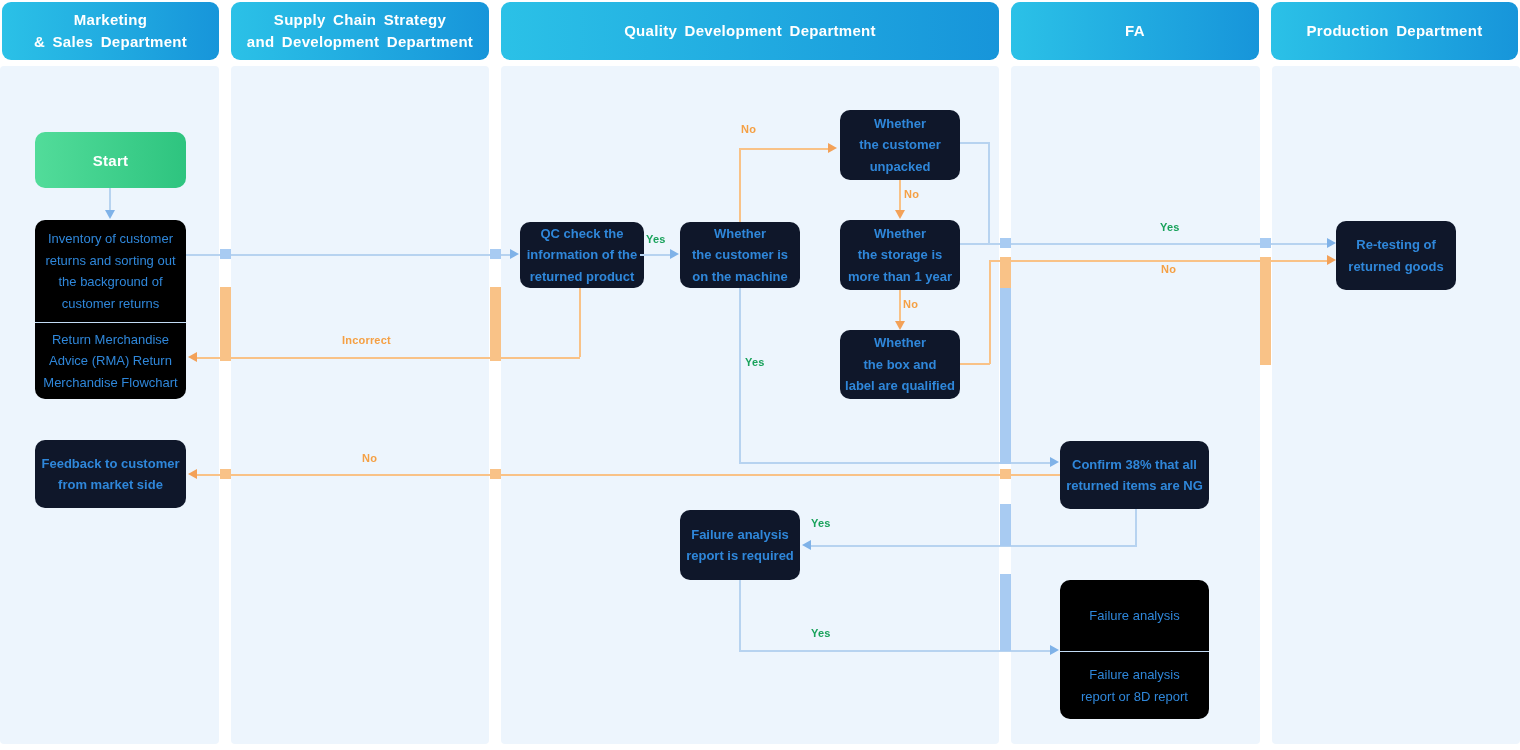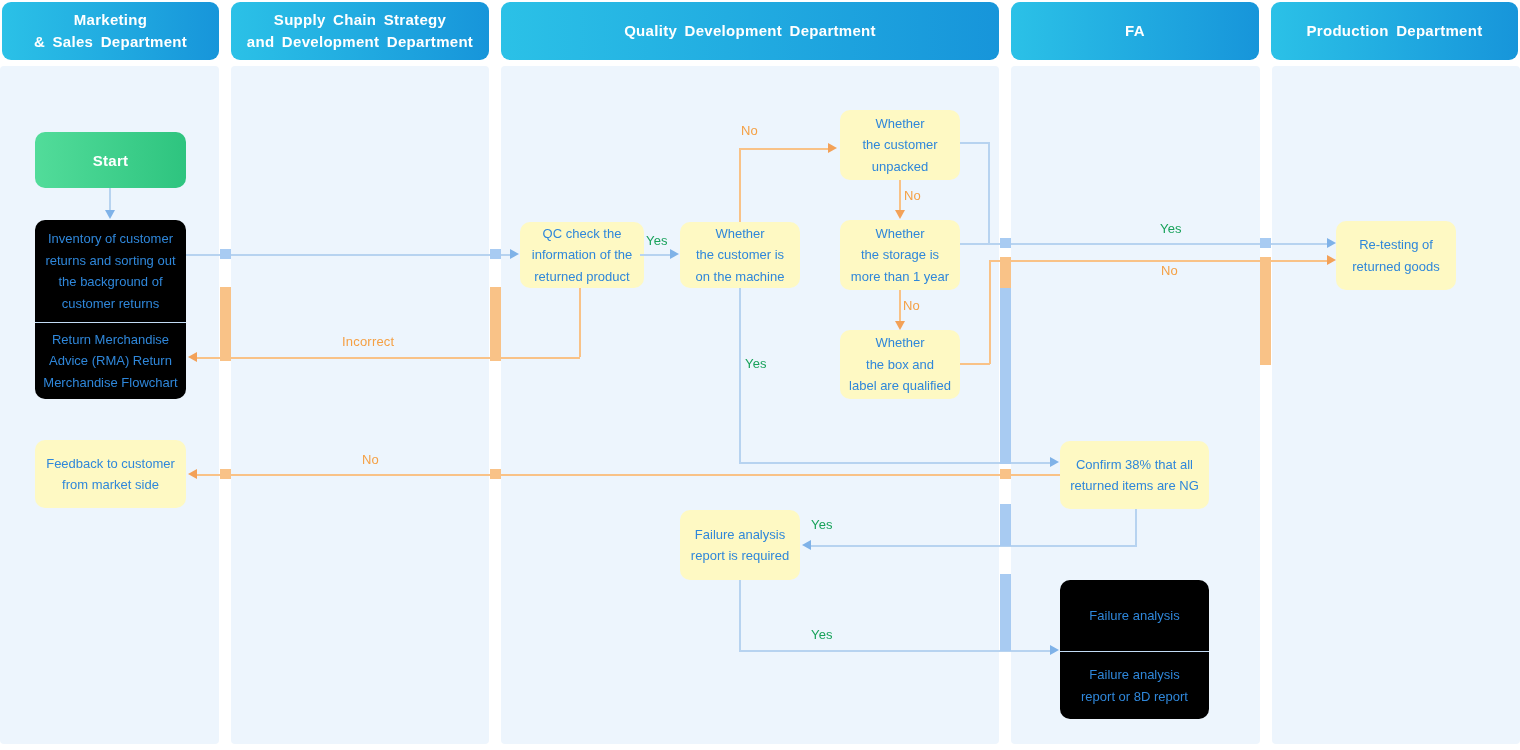--- a/index.html
+++ b/index.html
@@ -4,23 +4,23 @@
 <style>
   html,body{margin:0;padding:0;background:#fff;}
   #canvas{position:relative;width:1520px;height:750px;background:#fff;overflow:hidden;
           font-family:"Liberation Sans","DejaVu Sans",sans-serif;}
   .lane{position:absolute;top:66px;height:678px;background:#edf5fd;border-radius:4px;}
   .hdr{position:absolute;top:2px;height:58px;border-radius:9px;
        background:linear-gradient(90deg,#2bc1e7,#1795da);
        color:#ffffff;display:flex;align-items:center;justify-content:center;text-align:center;
        font-size:15px;font-weight:bold;line-height:22px;white-space:pre-line;
        letter-spacing:.3px;word-spacing:3px;}
-  .node{position:absolute;background:#fef9c3;border-radius:10px;color:#2f87da;
+  .node{position:absolute;background:#0f172a;border-radius:10px;color:#2f87da;
         font-size:13px;line-height:21.5px;display:flex;align-items:center;justify-content:center;
-        text-align:center;white-space:pre-line;}
+        text-align:center;white-space:pre-line;font-weight:bold;}
   .group{position:absolute;background:#000000;border-radius:10px;overflow:hidden;}
   .sub{display:flex;align-items:center;justify-content:center;text-align:center;
        white-space:pre-line;color:#2f87da;font-size:13px;line-height:21.5px;}
   .sub.divided{border-top:1.5px solid #c3dcf5;}
   .start{position:absolute;border-radius:10px;background:linear-gradient(90deg,#52dc9a,#2ec47f);
          color:#fff;font-size:15px;font-weight:bold;display:flex;align-items:center;
          justify-content:center;letter-spacing:.3px;}
   .hl{position:absolute;height:1.5px;}
   .vl{position:absolute;width:1.5px;}
   .blue{background:#b7d3f0;}
@@ -28,21 +28,21 @@
   .bridge{position:absolute;width:11px;}
   .bblue{background:#a8cbf2;}
   .borange{background:#f9c287;}
   .ah{position:absolute;width:0;height:0;}
   .ah-r-b{border-top:5px solid transparent;border-bottom:5px solid transparent;border-left:9px solid #7fb2e8;}
   .ah-r-o{border-top:5px solid transparent;border-bottom:5px solid transparent;border-left:9px solid #f3a158;}
   .ah-l-b{border-top:5px solid transparent;border-bottom:5px solid transparent;border-right:9px solid #7fb2e8;}
   .ah-l-o{border-top:5px solid transparent;border-bottom:5px solid transparent;border-right:9px solid #f3a158;}
   .ah-d-b{border-left:5px solid transparent;border-right:5px solid transparent;border-top:9px solid #7fb2e8;}
   .ah-d-o{border-left:5px solid transparent;border-right:5px solid transparent;border-top:9px solid #f3a158;}
-  .lbl{position:absolute;font-size:13px;font-weight:normal;letter-spacing:.2px;}
+  .lbl{position:absolute;font-size:11px;font-weight:bold;letter-spacing:.2px;}
   .g{color:#19a25b;}
   .o{color:#f5a044;}
 </style>
 </head>
 <body>
 
 <div id="canvas">
 
   <div class="lane" style="left:0;width:219px;"></div>
   <div class="lane" style="left:231px;width:258px;"></div>

